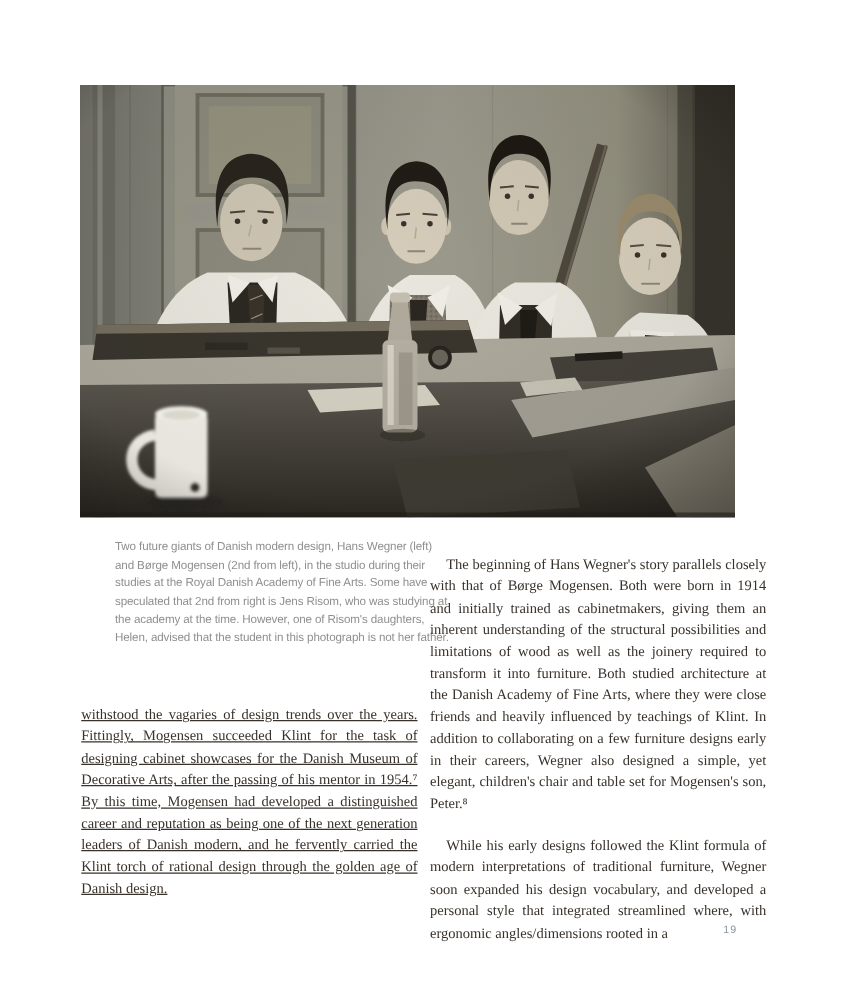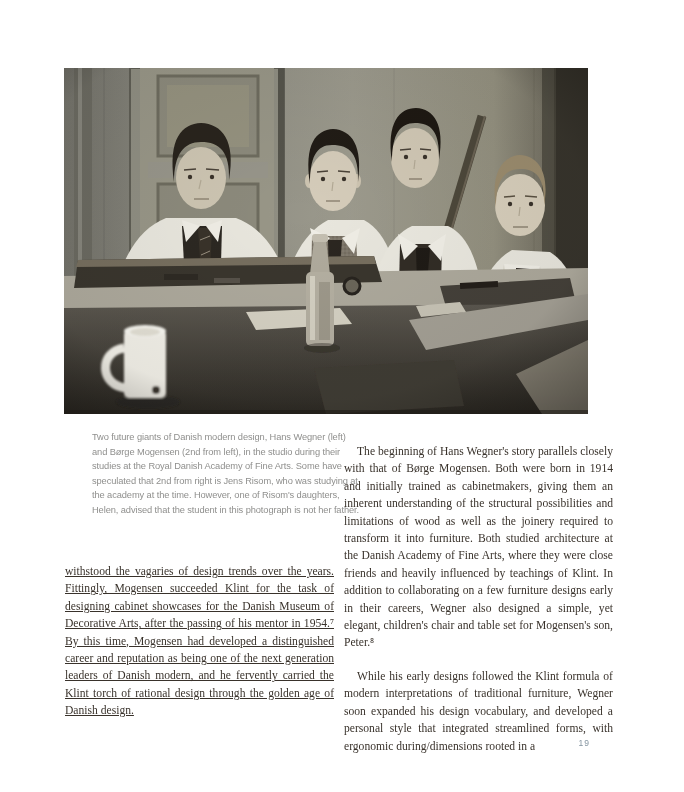--- a/index.html
+++ b/index.html
@@ -217,16 +217,16 @@
 </figure>
 
 <div class="caption">Two future giants of Danish modern design, Hans Wegner (left) and Børge Mogensen (2nd from left), in the studio during their studies at the Royal Danish Academy of Fine Arts. Some have speculated that 2nd from right is Jens Risom, who was studying at the academy at the time. However, one of Risom's daughters, Helen, advised that the student in this photograph is not her father.</div>
 
 <div class="col col-left">
   <p>withstood the vagaries of design trends over the years. Fittingly, Mogensen succeeded Klint for the task of designing cabinet showcases for the Danish Museum of Decorative Arts, after the passing of his mentor in 1954.⁷ By this time, Mogensen had developed a distinguished career and reputation as being one of the next generation leaders of Danish modern, and he fervently carried the Klint torch of rational design through the golden age of Danish design.</p>
 </div>
 
 <div class="col col-right">
   <p class="indent">The beginning of Hans Wegner's story parallels closely with that of Børge Mogensen. Both were born in 1914 and initially trained as cabinetmakers, giving them an inherent understanding of the structural possibilities and limitations of wood as well as the joinery required to transform it into furniture. Both studied architecture at the Danish Academy of Fine Arts, where they were close friends and heavily influenced by teachings of Klint. In addition to collaborating on a few furniture designs early in their careers, Wegner also designed a simple, yet elegant, children's chair and table set for Mogensen's son, Peter.⁸</p>
-  <p class="indent">While his early designs followed the Klint formula of modern interpretations of traditional furniture, Wegner soon expanded his design vocabulary, and developed a personal style that integrated streamlined forms, with ergonomic during/dimensions rooted in a</p>
+  <p class="indent">While his early designs followed the Klint formula of modern interpretations of traditional furniture, Wegner soon expanded his design vocabulary, and developed a personal style that integrated streamlined where, with ergonomic angles/dimensions rooted in a</p>
 </div>
 
 <div class="page-number">19</div>
 
 </body></html>

